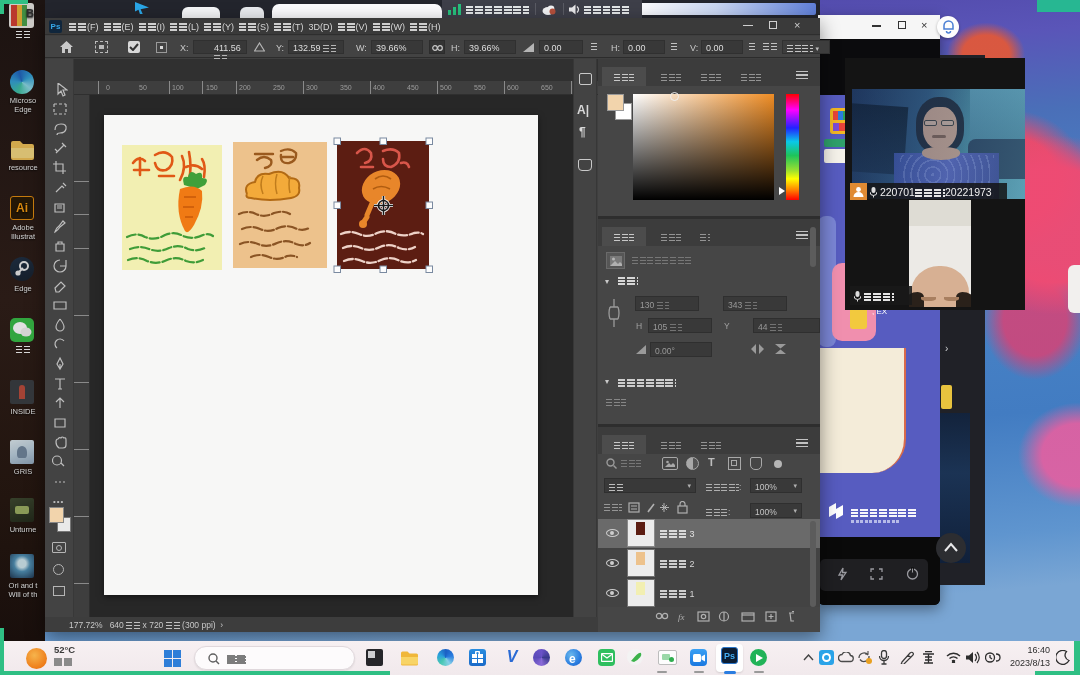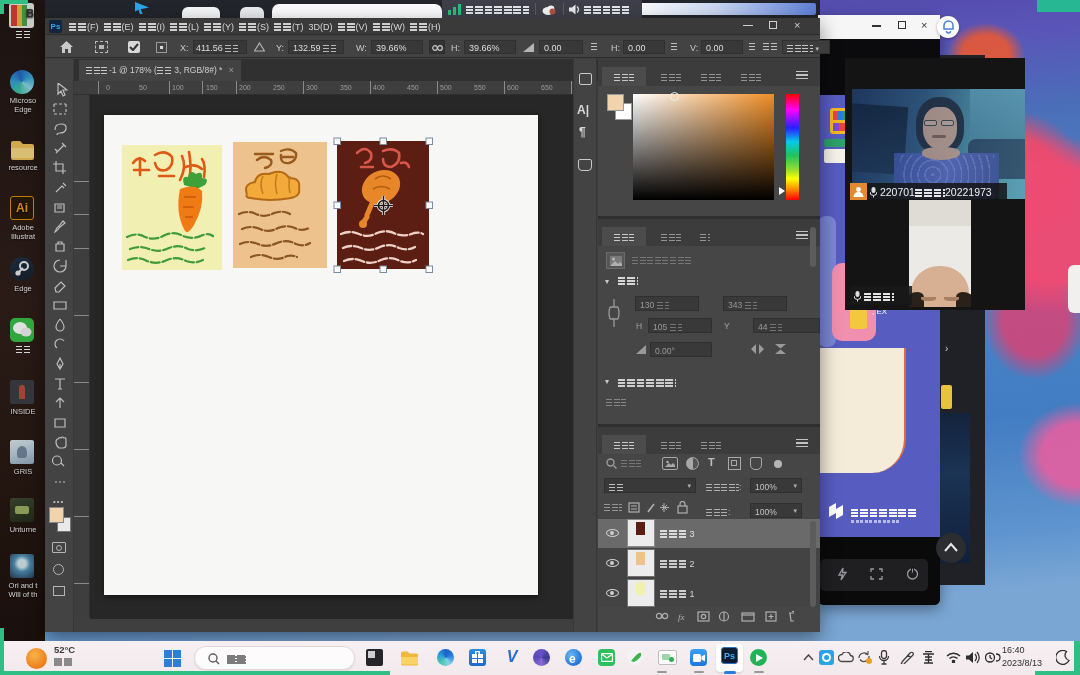--- a/index.html
+++ b/index.html
@@ -137,21 +137,21 @@
     <div class="a" style="left:50px;top:5px;width:13px;height:12px;border:1px dashed #b9b9b9">
           <div style="position:absolute;left:3px;top:3px;width:5px;height:4px;background:#b9b9b9"></div>
         </div>
     <div class="a" style="left:83px;top:5px;width:12px;height:12px;background:#d8d8d8;border-radius:2px">
           <svg style="position:absolute;left:1px;top:2px" width="10" height="8" fill="none" stroke="#333" stroke-width="2">
             <path d="M1 4 L4 7 L9 1"></path>
           </svg>
         </div>
     <div class="a" style="left:111px;top:6px;width:11px;height:11px;border:1px solid #9a9a9a;background:radial-gradient(circle 2px at 50% 50%, #d8d8d8 0 1.6px, transparent 2px)"></div>
     <div class="a" style="left:135px;top:7px">X:</div>
-    <div class="a" style="left:148px;top:4px;width:54px;height:14px;background:#383838;border:1px solid #303030;color:#dedede;padding:2px 0 0 2px;font-size:9px">411.56 <span class="zs" style="width:13px;color:#bdbdbd"></span></div>
+    <div class="a" style="left:148px;top:4px;width:54px;height:14px;background:#383838;border:1px solid #303030;color:#dedede;padding:2px 0 0 20px;font-size:9px">411.56 <span class="zs" style="width:13px;color:#bdbdbd"></span></div>
     <svg class="a" style="left:209px;top:6px" width="11" height="10" fill="none" stroke="#b5b5b5" stroke-width="1.2">
           <path d="M5.5 1 L10.5 9 H0.5 Z"></path>
         </svg>
     <div class="a" style="left:231px;top:7px">Y:</div>
     <div class="a" style="left:243px;top:4px;width:56px;height:14px;background:#383838;border:1px solid #303030;color:#dedede;padding:2px 0 0 4px;font-size:9px">132.59 <span class="zs" style="width:13px;color:#bdbdbd"></span></div>
     <div class="a" style="left:311px;top:7px">W:</div>
     <div class="a" style="left:326px;top:4px;width:52px;height:14px;background:#383838;border:1px solid #303030;color:#dedede;padding:2px 0 0 4px;font-size:9px">39.66%</div>
     <div class="a" style="left:384px;top:4px;width:16px;height:14px;background:#333;border:1px solid #2c2c2c">
           <svg style="position:absolute;left:2px;top:4px" width="11" height="6" fill="none" stroke="#c9c9c9" stroke-width="1.2">
             <circle cx="3" cy="3" r="2.3"></circle>
@@ -170,21 +170,20 @@
     <span class="a zs" style="left:626px;top:7px;width:8px"></span>
     <div class="a" style="left:645px;top:7px">V:</div>
     <div class="a" style="left:656px;top:4px;width:42px;height:14px;background:#383838;border:1px solid #303030;color:#dedede;padding:2px 0 0 4px;font-size:9px">0.00</div>
     <span class="a zs" style="left:704px;top:7px;width:8px"></span>
     <span class="a zs" style="left:718px;top:7px;width:15px"></span>
     <div class="a" style="left:737px;top:4px;width:48px;height:14px;background:#3d3d3d;border:1px solid #313131;padding:2px 0 0 4px"><span class="zs" style="width:26px;color:#cdcdcd"></span> <span style="font-size:7px;color:#b9b9b9">▾</span></div>
     <svg class="a" style="left:752px;top:-200px" width="0" height="0"></svg>
   </div>
 
   <div class="a" style="left:29px;top:41px;width:746px;height:22px;background:#303030"></div>
-  <div class="a" style="left:34px;top:42px;width:162px;height:21px;background:#434343;color:#cecece;font-size:8.5px;padding:5px 0 0 7px;white-space:nowrap"><span class="zs" style="width:23px"></span>-1 @ 178% (<span class="zs" style="width:15px"></span> 3, RGB/8#) * <span style="color:#9a9a9a;margin-left:4px">×</span></div>
 
   <div class="a" style="left:0;top:41px;width:29px;height:573px;background:#434343;border-right:1px solid #383838" id="tools">
     <svg class="a" style="left:7px;top:24px" width="16" height="420" fill="none" stroke="#bdbdbd" stroke-width="1.2">
           <g transform="translate(1,0)">
             <path d="M5 0 l0 11 3 -3 2 5 2 -1 -2 -5 4 0 Z"></path>
           </g>
           <g transform="translate(1,20)">
             <path d="M1 1 h3 M6 1 h3 M11 1 h2 M1 1 v3 M1 6 v3 M13 1 v3 M13 6 v3 M1 11 h3 M6 11 h3 M11 11 h2"></path>
           </g>
           <g transform="translate(1,39)">
@@ -499,20 +498,21 @@
       <circle cx="70" cy="6.5" r="4.5"></circle>
           <path d="M70 2 v9"></path>
       <rect x="88" y="3" width="12" height="8"></rect>
           <path d="M88 5 h12"></path>
       <rect x="112" y="2" width="10" height="9"></rect>
           <path d="M117 4 v5 M114.5 6.5 h5"></path>
       <path d="M136 3 h8 l-1 8 h-6 Z M135 3 h10 M138 1.5 h4"></path>
     </svg>
   </div>
 
+  <div class="a" style="left:0;top:599px;width:553px;height:15px;background:#3d3d3d;color:#c8c8c8;font-size:8.5px;padding:3px 0 0 24px">177.72%&nbsp;&nbsp;&nbsp;640 <span class="zs" style="width:14px"></span> x 720 <span class="zs" style="width:14px"></span> (300 ppi)&nbsp;&nbsp;›</div>
 </div>
 
 <div class="a" id="vpanel" style="left:845px;top:58px;width:180px;height:252px;background:#141414">
 
   <div class="a" style="left:7px;top:31px;width:173px;height:110px;overflow:hidden;background:linear-gradient(100deg,#213656 0,#2f5274 40%,#4d8a98 70%,#5d9cae 100%)" id="v1">
     <div class="a" style="left:-8px;top:16px;width:62px;height:68px;background:linear-gradient(180deg,#13202f 0,#1d3048 100%);transform:rotate(4deg)"></div>
     <div class="a" style="left:118px;top:0;width:55px;height:68px;background:linear-gradient(180deg,#5a93a8 0,#47788e 100%)"></div>
     <div class="a" style="left:116px;top:50px;width:57px;height:40px;background:#2a3c54;border-radius:8px 0 0 0"></div>
     <div class="a" style="left:64px;top:8px;width:48px;height:56px;background:#1f2430;border-radius:46% 46% 40% 40%"></div>
     <div class="a" style="left:71px;top:18px;width:34px;height:42px;background:#c39a84;border-radius:42% 42% 46% 46%"></div>
@@ -699,21 +699,21 @@
       </svg>
   <svg class="a" style="left:966px;top:10px" width="14" height="13" fill="#2e2e2e">
         <path d="M0 4.5 h3 l4 -3.5 v11 l-4 -3.5 h-3 Z"></path>
         <path d="M9 3 q3 3.5 0 7 M11 1 q4.5 5.5 0 11" stroke="#2e2e2e" stroke-width="1.2" fill="none"></path>
       </svg>
   <svg class="a" style="left:985px;top:10px" width="16" height="13" fill="none" stroke="#2e2e2e" stroke-width="1.3">
         <circle cx="5" cy="6.5" r="4.5"></circle>
         <path d="M5 4 v2.5 l2 1.5"></path>
         <path d="M11 3 q4 0 4 3.5 q0 3.5 -4 3.5" fill="none"></path>
       </svg>
-  <div class="a" style="left:1002px;top:3px;width:48px;color:#2e2e2e;font-size:9px;line-height:13px">16:40<br>2023/8/13</div>
+  <div class="a" style="left:1002px;top:3px;width:48px;text-align:right;color:#2e2e2e;font-size:9px;line-height:13px">16:40<br>2023/8/13</div>
   <svg class="a" style="left:1056px;top:9px" width="14" height="15" fill="none" stroke="#2e2e2e" stroke-width="1.3">
         <path d="M10.5 1.5 a7 7 0 1 0 2.5 9 a5.5 5.5 0 0 1 -2.5 -9 Z"></path>
       </svg>
 </div>
 
 <div class="a" style="left:0;top:628px;width:4px;height:47px;background:#2fbf84"></div>
 <div class="a" style="left:0;top:671px;width:390px;height:4px;background:#2fbf84"></div>
 <div class="a" style="left:1035px;top:671px;width:45px;height:4px;background:#2fbf84"></div>
 <div class="a" style="left:1074px;top:641px;width:6px;height:34px;background:#2fbf84"></div>
 <div class="a" style="left:0;top:0;width:28px;height:4px;background:#2fbf84"></div>

